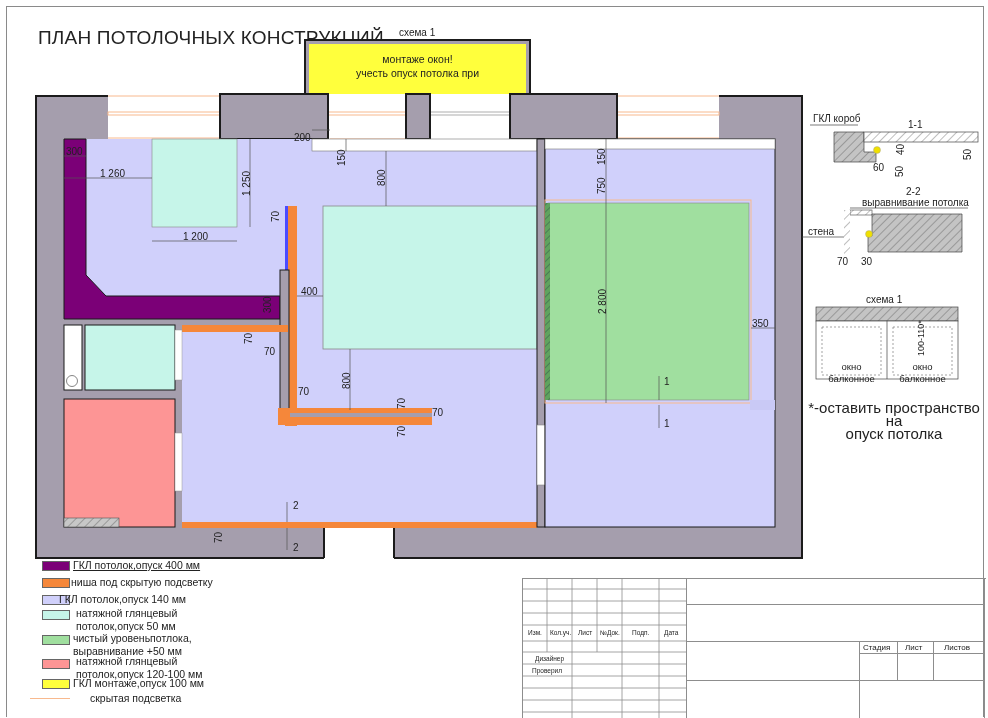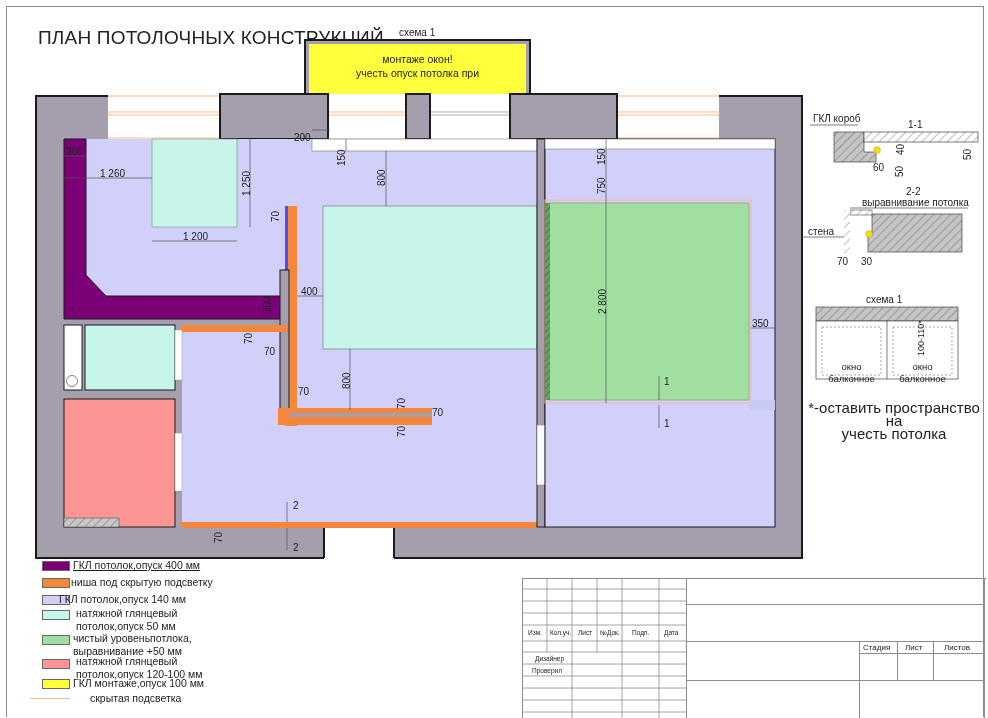--- a/index.html
+++ b/index.html
@@ -198,21 +198,21 @@
   <div>окно</div>
   <div>балконное</div>
 </div>
 <div class="abs" style="left:893px;top:361px;width:59px;text-align:center;font-size:9.5px;line-height:12px;">
   <div>окно</div>
   <div>балконное</div>
 </div>
 <div class="abs vlbl" style="left:916px;top:356px;font-size:9px;">100-110*</div>
 <div class="abs" style="left:808px;top:401px;width:172px;text-align:center;font-size:15px;line-height:13px;">
   <div>*-оставить пространство на</div>
-  <div>учесть потолка</div>
+  <div>опуск потолка</div>
 </div>
 
 <div>
   <div class="legend-row" style="top:559px;">
     <div class="sw" style="left:0;top:2px;background:#7b0077;"></div>
     <div class="leg-text" style="left:31px;text-decoration:underline;">ГКЛ потолок,опуск 400 мм</div>
   </div>
   <div class="legend-row" style="top:576px;">
     <div class="sw" style="left:0;top:2px;background:#f5873a;"></div>
     <div class="leg-text" style="left:29px;">ниша под скрытую подсветку</div>

